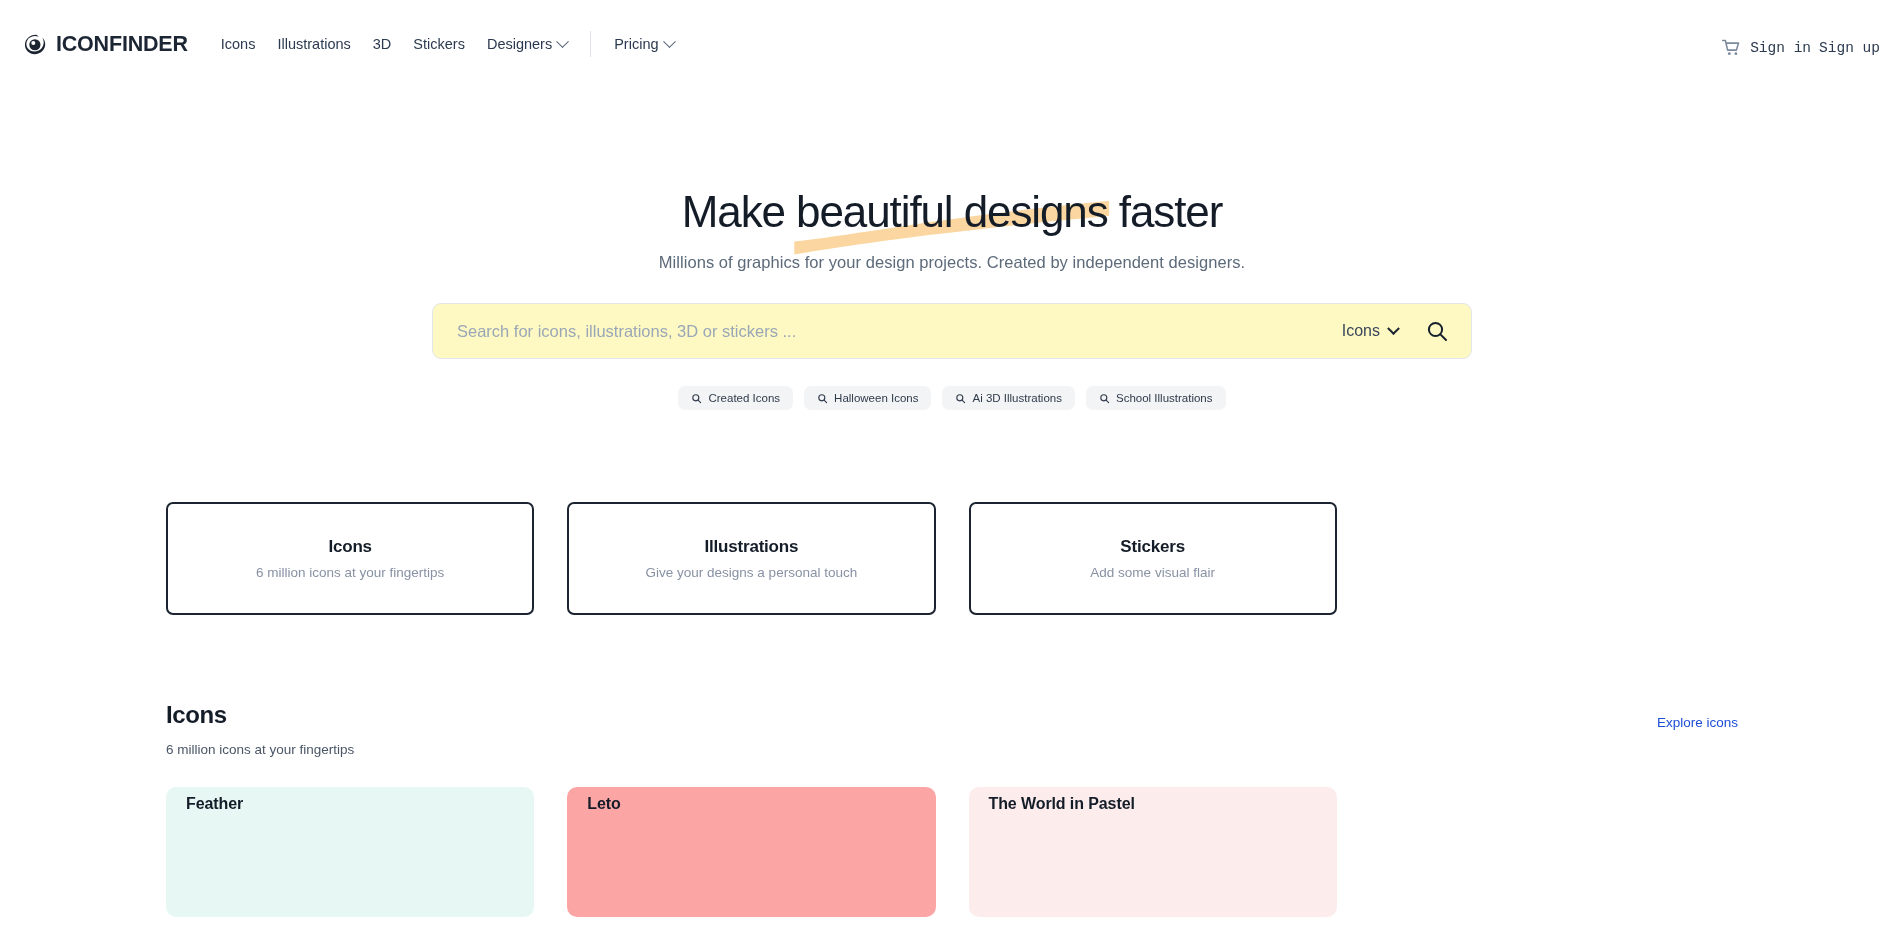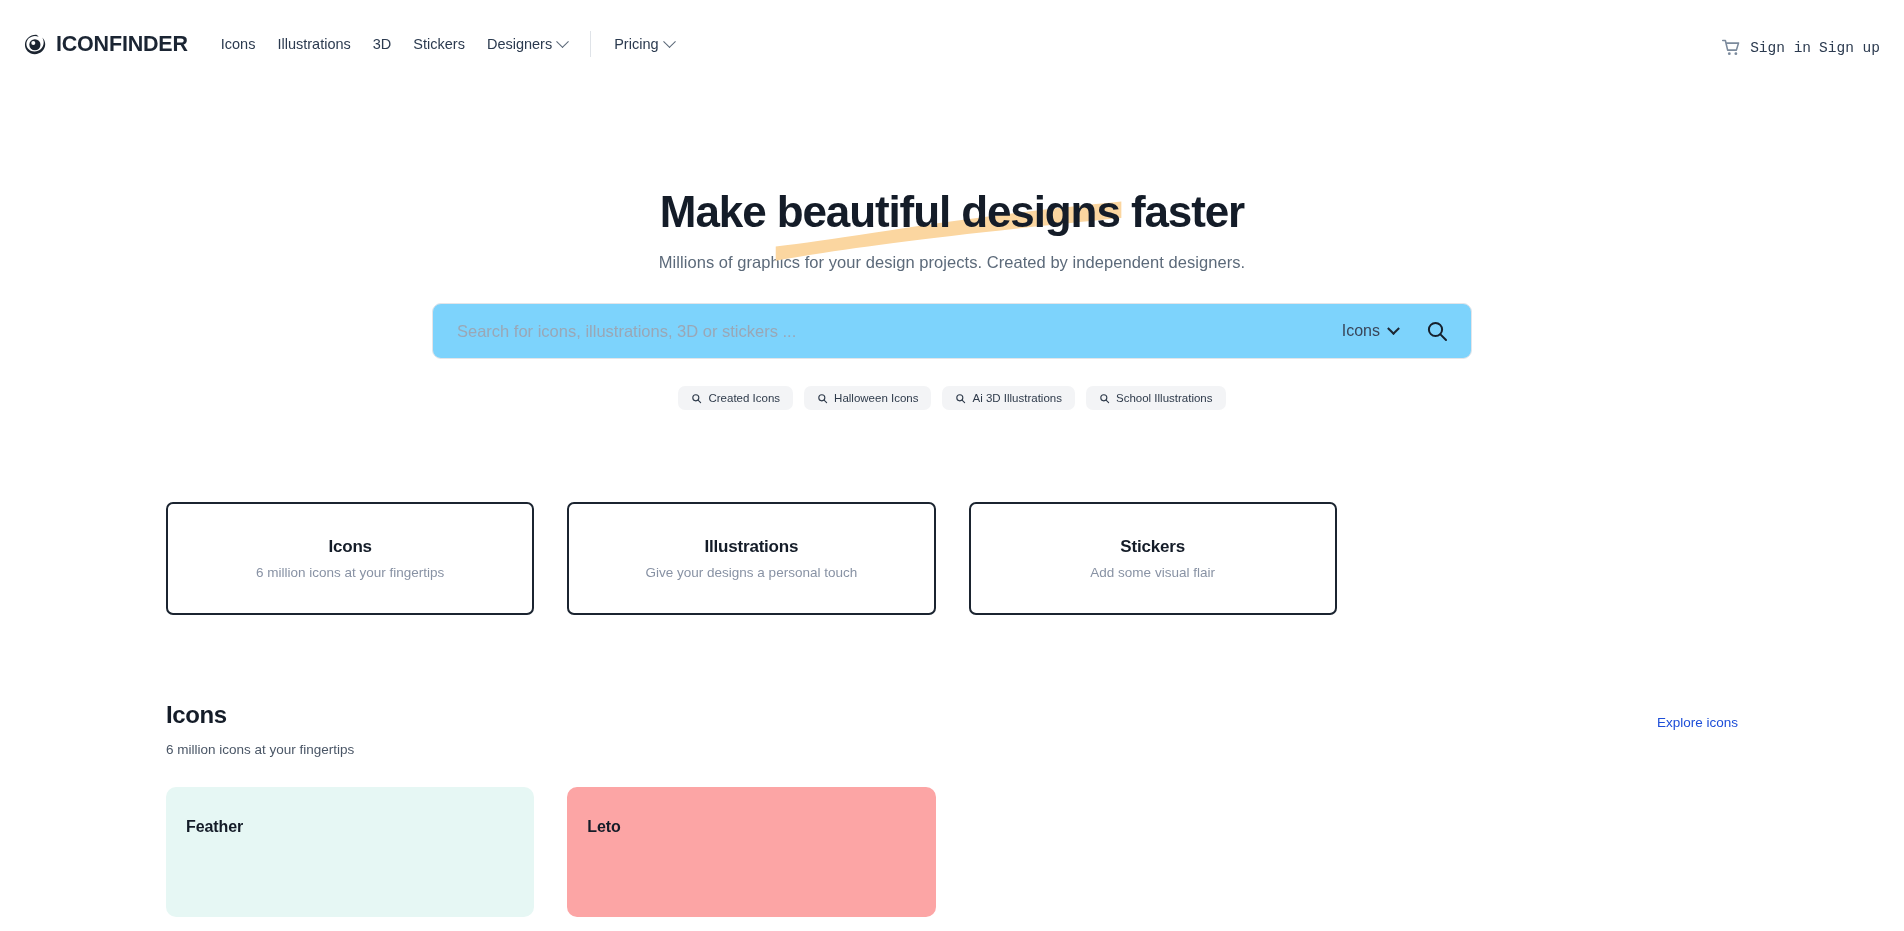--- a/index.html
+++ b/index.html
@@ -76,21 +76,21 @@
     color: #2b3a4f;
     cursor: pointer;
     white-space: nowrap;
   }
 
   
   .hero { text-align: center; padding-top: 130px; }
 
   .headline {
     font-size: 44px;
-    font-weight: bold;
+    font-weight: normal;
     color: #141c28;
     letter-spacing: -1.1px;
     position: relative;
     display: inline-block;
     line-height: 1.1;
   }
   .hl-wrap { position: relative; display: inline-block; }
   .hl-swash {
     position: absolute;
     left: -6px;
@@ -107,21 +107,21 @@
     font-size: 16.5px;
     color: #5c6a7a;
     letter-spacing: 0.05px;
   }
 
   
   .search-wrap {
     margin: 31px auto 0;
     width: 1040px;
     height: 56px;
-    background: #7dd3fc;
+    background: #fef9c3;
     border: 1px solid #e3e5e9;
     border-radius: 9px;
     display: flex;
     align-items: center;
     padding: 0 22px 0 24px;
     cursor: text;
   }
   .search-input {
     flex: 1;
     border: none;
@@ -231,21 +231,21 @@
   
   .set-row {
     margin-top: 30px;
     display: grid;
     grid-template-columns: repeat(4, 1fr);
     gap: 33px;
   }
   .set-card {
     height: 130px;
     border-radius: 10px;
-    padding: 31px 20px 0;
+    padding: 8px 20px 0;
     cursor: pointer;
     overflow: hidden;
   }
   .set-name {
     font-size: 16px;
     font-weight: bold;
     color: #141c28;
     letter-spacing: -0.1px;
   }
 </style>
@@ -380,14 +380,17 @@
     <div class="explore-link">Explore icons</div>
   </div>
 
   <div class="set-row">
     <div class="set-card" style="background:#e6f7f4">
       <div class="set-name">Feather</div>
     </div>
     <div class="set-card" style="background:#fca5a5">
       <div class="set-name">Leto</div>
     </div>
+    <div class="set-card" style="background:#fcecec">
+      <div class="set-name">The World in Pastel</div>
+    </div>
   </div>
 </div>
 
 </body></html>

